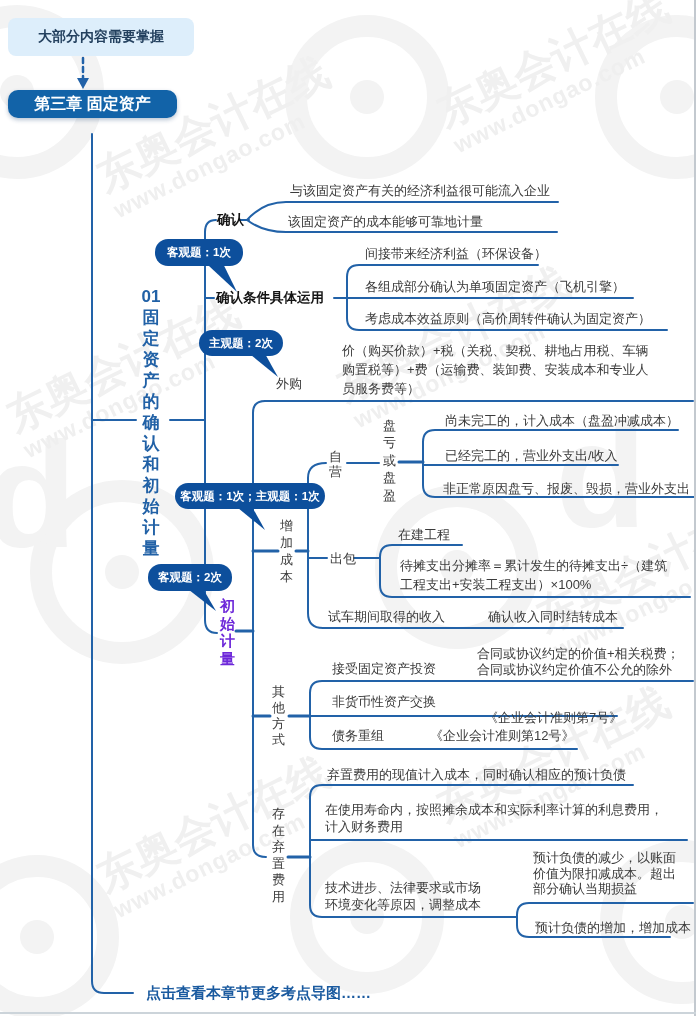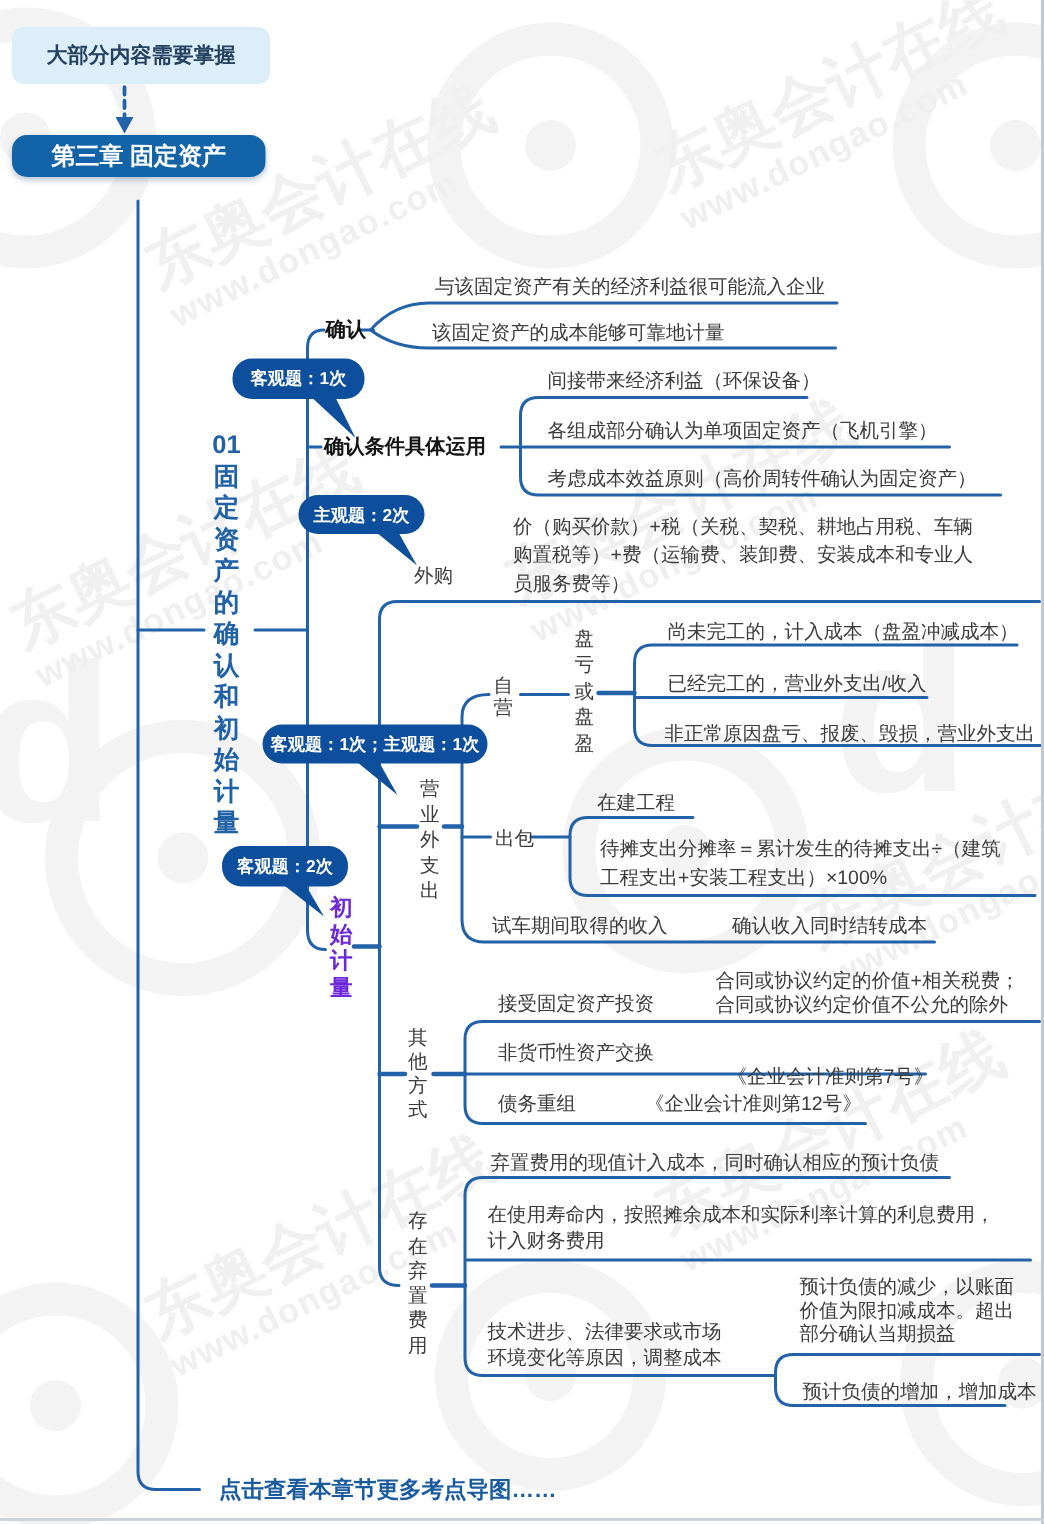--- a/index.html
+++ b/index.html
@@ -18,21 +18,21 @@
 
   
   #wires{position:absolute;left:0;top:0;z-index:1;}
 
   
   .node{position:absolute;z-index:2;font-size:13px;color:#3b3b3b;line-height:16px;white-space:nowrap;}
   .wrap{white-space:normal;}
   .blabel{font-weight:bold;color:#141414;font-size:13.5px;}
   .vlabel{width:15px;word-break:break-all;white-space:normal;text-align:left;}
 
-  .note-box{position:absolute;z-index:2;left:8px;top:18px;width:172px;height:38px;
+  .note-box{position:absolute;z-index:2;left:8px;top:18px;width:186px;height:38px;
     background:#ddeefb;border-radius:8px;display:flex;align-items:center;justify-content:center;
     font-size:14px;font-weight:600;color:#24415f;}
   .chapter-box{position:absolute;z-index:2;left:8px;top:90px;width:169px;height:28px;
     background:#1263a8;border-radius:10px;display:flex;align-items:center;justify-content:center;
     font-size:16px;font-weight:bold;color:#ffffff;box-shadow:0 2px 4px rgba(20,60,110,.30);}
   .branch-title{position:absolute;z-index:2;left:140px;top:286px;width:22px;
     font-size:17px;font-weight:bold;color:#2161a6;line-height:21px;
     word-break:break-all;white-space:normal;text-align:center;}
   .chushi-label{position:absolute;z-index:2;left:219px;top:597px;width:17px;
     font-size:15px;font-weight:bold;color:#6d28d9;line-height:17.5px;
@@ -165,21 +165,21 @@
   <div class="node blabel" style="left:216px;top:290px;">确认条件具体运用</div>
   <div class="node" style="left:365px;top:246px;">间接带来经济利益（环保设备）</div>
   <div class="node" style="left:365px;top:279px;">各组成部分确认为单项固定资产（飞机引擎）</div>
   <div class="node" style="left:365px;top:311px;">考虑成本效益原则（高价周转件确认为固定资产）</div>
 
   <div class="chushi-label">初始计量</div>
 
   <div class="node" style="left:276px;top:376px;">外购</div>
   <div class="node wrap" style="left:342px;top:341px;width:318px;line-height:19px;">价（购买价款）+税（关税、契税、耕地占用税、车辆购置税等）+费（运输费、装卸费、安装成本和专业人员服务费等）</div>
 
-  <div class="node vlabel" style="left:280px;top:517px;line-height:17px;">营业外支出</div>
+  <div class="node vlabel" style="left:280px;top:517px;line-height:17px;">增加成本</div>
   <div class="node vlabel" style="left:329px;top:449px;line-height:15px;">自营</div>
   <div class="node vlabel" style="left:383px;top:417px;line-height:17.4px;">盘亏或盘盈</div>
   <div class="node" style="left:445px;top:413px;">尚未完工的，计入成本（盘盈冲减成本）</div>
   <div class="node" style="left:445px;top:448px;">已经完工的，营业外支出/收入</div>
   <div class="node" style="left:443px;top:481px;">非正常原因盘亏、报废、毁损，营业外支出</div>
 
   <div class="node" style="left:330px;top:551px;">出包</div>
   <div class="node" style="left:398px;top:527px;">在建工程</div>
   <div class="node wrap" style="left:400px;top:556px;width:272px;line-height:19px;">待摊支出分摊率＝累计发生的待摊支出÷（建筑工程支出+安装工程支出）×100%</div>
 

